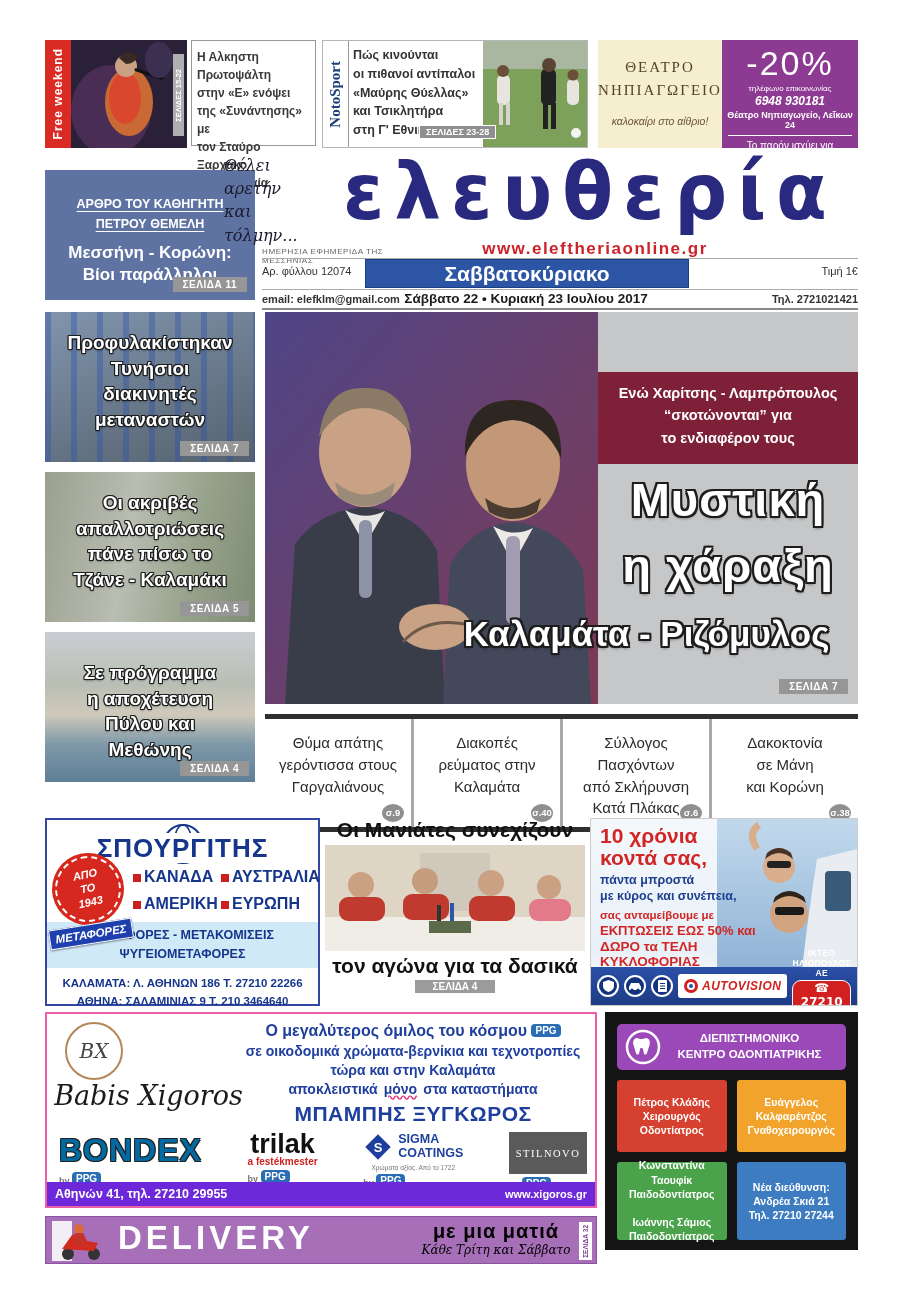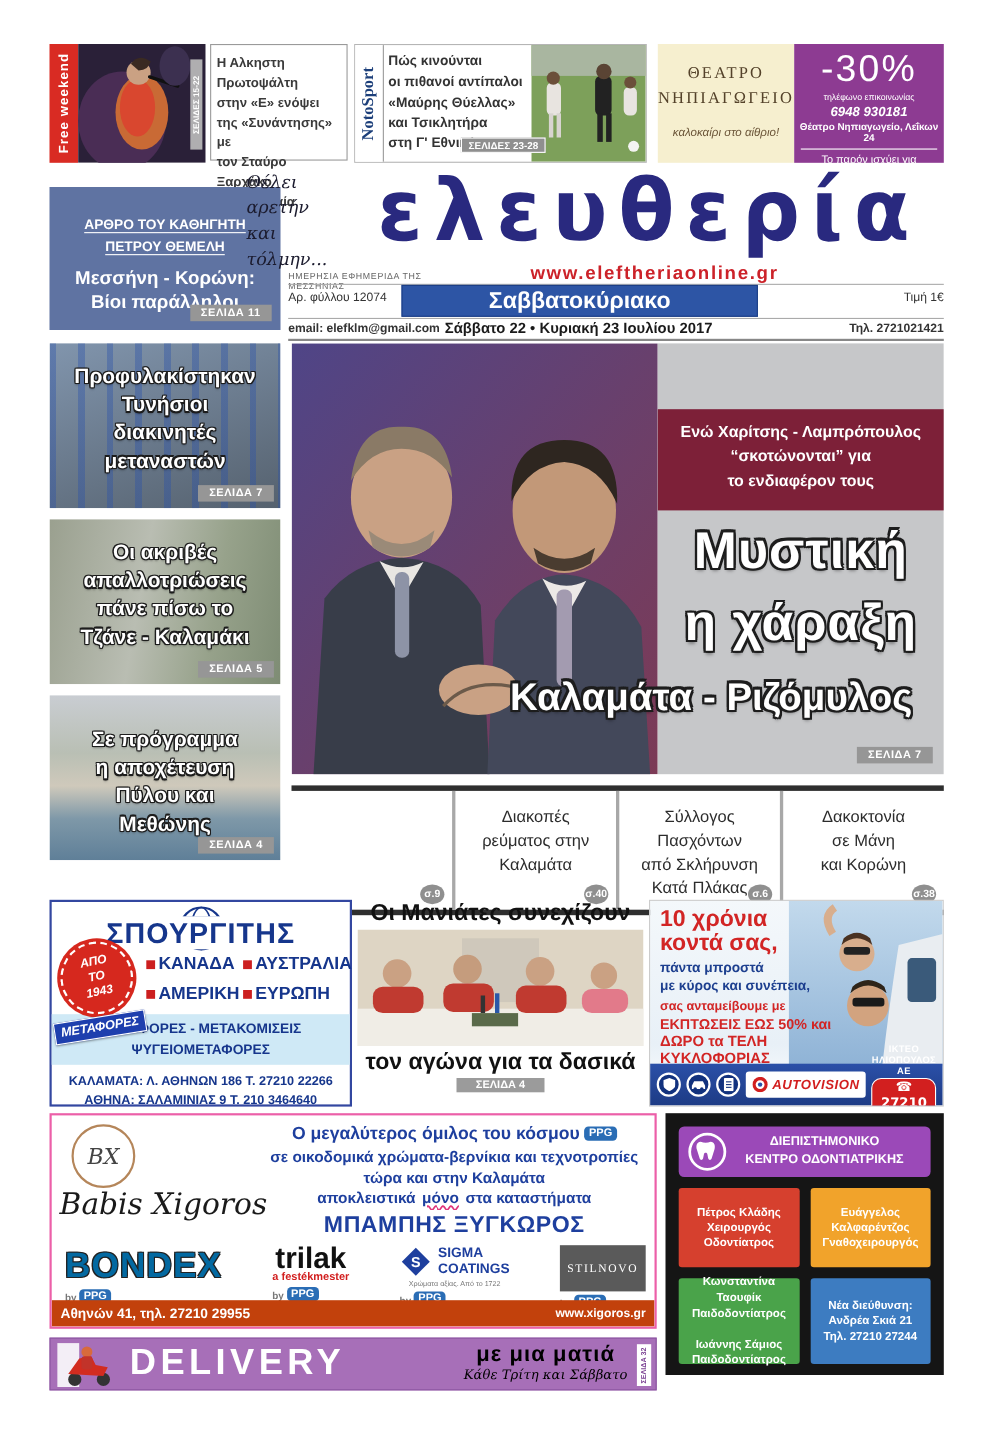--- a/index.html
+++ b/index.html
@@ -130,21 +130,21 @@
   .bondex{font-size:32px;font-weight:900;color:#0369a1;letter-spacing:1px;
       text-shadow:-1px -1px 0 #222,1px -1px 0 #222,-1px 1px 0 #222,1px 1px 0 #222;}
   .trilak{font-size:27px;font-weight:900;color:#111;line-height:.9;}
   .trilak-sub{color:#d21f1f;font-weight:bold;font-size:10px;}
   .sigma{display:flex;align-items:center;gap:5px;justify-content:center;}
   .sigma-name{color:#1e3f9e;font-weight:800;font-size:12.5px;text-align:left;line-height:1.1;}
   .sigma-sub{font-size:6.5px;color:#777;margin-top:2px;}
   .stilnovo{width:78px;height:42px;background:#5a5a5a;color:#fff;display:flex;align-items:center;justify-content:center;
       font-family:"Liberation Serif",serif;font-size:10.5px;letter-spacing:1.5px;margin:0 auto;}
   .by-ppg{margin-top:3px;font-size:9px;color:#777;font-weight:bold;text-align:left;}
-  .xg-bar{position:absolute;left:0;right:0;bottom:0;height:24px;background:#c2410c;color:#fff;display:flex;
+  .xg-bar{position:absolute;left:0;right:0;bottom:0;height:24px;background:#6d28d9;color:#fff;display:flex;
       align-items:center;justify-content:space-between;padding:0 8px;}
   .xg-addr{font-weight:800;font-size:12.5px;}
   .xg-site{font-weight:bold;font-size:11px;}
   
   #delivery{background:#a76fb8;border:1px solid #8a54a0;box-sizing:border-box;overflow:hidden;}
   .dl-title{position:absolute;left:72px;top:2px;color:#fff;font-weight:800;font-size:33px;letter-spacing:4px;}
   .dl-right{position:absolute;left:332px;top:3px;width:236px;text-align:center;color:#000000;}
   .dl-sub{font-weight:800;font-size:20px;letter-spacing:1px;}
   .dl-sched{font-family:"DejaVu Serif",serif;font-style:italic;font-size:12px;margin-top:0px;}
   .dl-badge{position:absolute;right:4px;top:5px;width:13px;height:38px;background:#fff;display:flex;align-items:center;justify-content:center;}
@@ -219,21 +219,21 @@
     <div class="ad2-pages">ΣΕΛΙΔΕΣ 23-28</div>
   </div>
 
   <div class="abs" id="ad3" style="left:598px;top:40px;width:260px;height:108px;">
     <div class="ad3-left">
       <div class="theatre-title pre">ΘΕΑΤΡΟ
 ΝΗΠΙΑΓΩΓΕΙΟ</div>
       <div class="theatre-sub">καλοκαίρι στο αίθριο!</div>
     </div>
     <div class="ad3-right">
-      <div class="discount">-30%</div>
+      <div class="discount">-20%</div>
       <div class="ph-label">τηλέφωνο επικοινωνίας</div>
       <div class="ph-num">6948 930181</div>
       <div class="ad3-addr">Θέατρο Νηπιαγωγείο, Λεΐκων 24</div>
       <div class="ad3-valid">Το παρόν ισχύει για 22&amp;23/7</div>
     </div>
   </div>
 
   <div class="abs" id="article-box" style="left:45px;top:170px;width:210px;height:130px;">
     <div class="ab-kicker pre">ΑΡΘΡΟ ΤΟΥ ΚΑΘΗΓΗΤΗ
 ΠΕΤΡΟΥ ΘΕΜΕΛΗ</div>
@@ -318,20 +318,23 @@
 “σκοτώνονται” για
 το ενδιαφέρον τους</div>
     <div class="ms-h outline" style="top:160px;">Μυστική</div>
     <div class="ms-h outline" style="top:226px;">η χάραξη</div>
     <div class="ms-sub outline" style="top:302px;">Καλαμάτα - Ριζόμυλος</div>
     <span class="page-badge" style="right:10px;bottom:10px;">ΣΕΛΙΔΑ 7</span>
   </div>
 
   <div class="abs" id="teasers" style="left:265px;top:714px;width:593px;">
     <div class="teaser">
+      <div class="pre">Θύμα απάτης
+γερόντισσα στους
+Γαργαλιάνους</div>
       <span class="bubble">σ.9</span>
     </div>
     <div class="teaser">
       <div class="pre">Διακοπές
 ρεύματος στην
 Καλαμάτα</div>
       <span class="bubble">σ.40</span>
     </div>
     <div class="teaser">
       <div class="pre">Σύλλογος Πασχόντων

